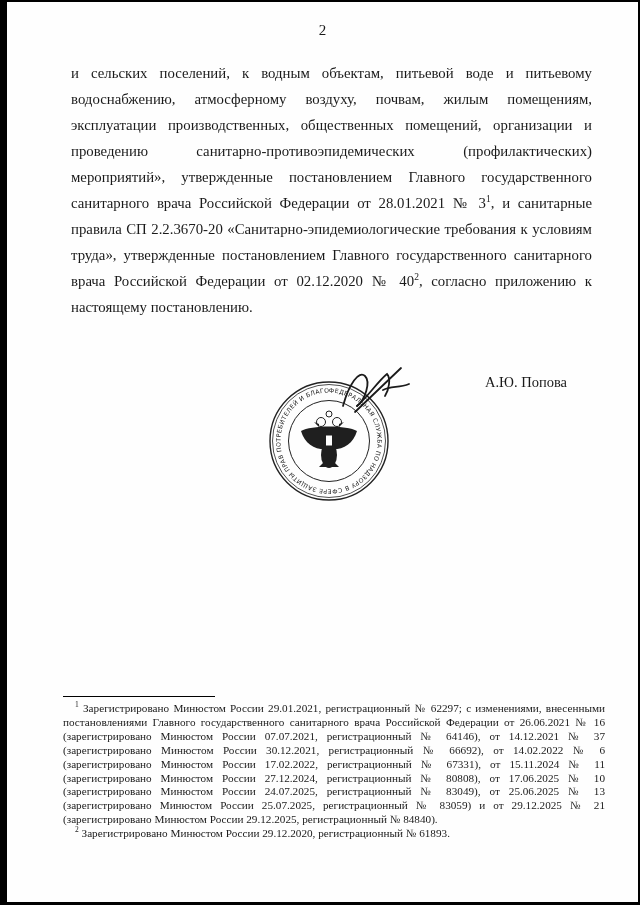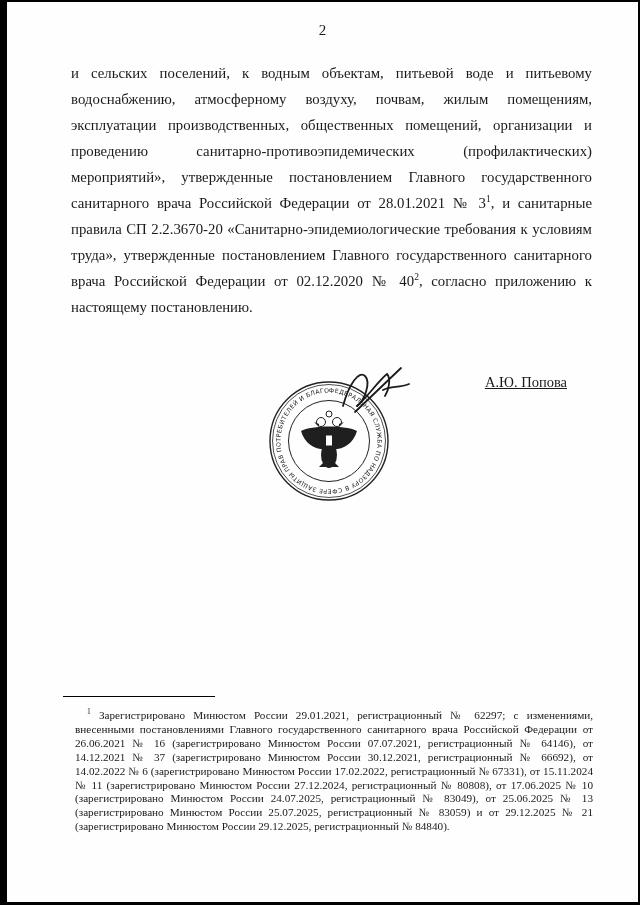--- a/index.html
+++ b/index.html
@@ -41,21 +41,20 @@
   .body-text sup {
     font-size: 9.5px;
     line-height: 0;
   }
   .signer-name {
     position: absolute;
     top: 372px;
     right: 71px;
     font-size: 14.5px;
     white-space: nowrap;
-    text-decoration: underline;
   }
   .seal {
     position: absolute;
     left: 261px;
     top: 378px;
     width: 122px;
     height: 122px;
   }
   .seal circle {
     fill: none;
@@ -82,21 +81,21 @@
     font-size: 11.2px;
     line-height: 13.9px;
     text-align: justify;
   }
   .fn-rule {
     width: 152px;
     border-top: 1px solid #000;
     margin: 0 0 5px 0;
   }
   .fn {
-    margin: 12px;
+    margin: 0;
     text-indent: 12px;
   }
   .fn sup {
     font-size: 7.5px;
     line-height: 0;
   }
 </style>
 </head>
 <body>
 
@@ -134,15 +133,16 @@
       <path d="M 20 50 L 66 6"></path>
       <path d="M 48 28 C 56 24 64 26 74 22"></path>
     </g>
   </svg>
 
   <div class="signer-name">А.Ю. Попова</div>
 
   <div class="footnotes">
     <div class="fn-rule"></div>
     <p class="fn"><sup>1</sup><span> Зарегистрировано Минюстом России 29.01.2021, регистрационный № 62297; с изменениями, внесенными постановлениями Главного государственного санитарного врача Российской Федерации от 26.06.2021 № 16 (зарегистрировано Минюстом России 07.07.2021, регистрационный № 64146), от 14.12.2021 № 37 (зарегистрировано Минюстом России 30.12.2021, регистрационный № 66692), от 14.02.2022 № 6 (зарегистрировано Минюстом России 17.02.2022, регистрационный № 67331), от 15.11.2024 № 11 (зарегистрировано Минюстом России 27.12.2024, регистрационный № 80808), от 17.06.2025 № 10 (зарегистрировано Минюстом России 24.07.2025, регистрационный № 83049), от 25.06.2025 № 13 (зарегистрировано Минюстом России 25.07.2025, регистрационный № 83059) и от 29.12.2025 № 21 (зарегистрировано Минюстом России 29.12.2025, регистрационный № 84840).</span></p>
+    <p class="fn"><sup>2</sup><span> Зарегистрировано Минюстом России 29.12.2020, регистрационный № 61893.</span></p>
   </div>
 
 </div>
 
 </body></html>

